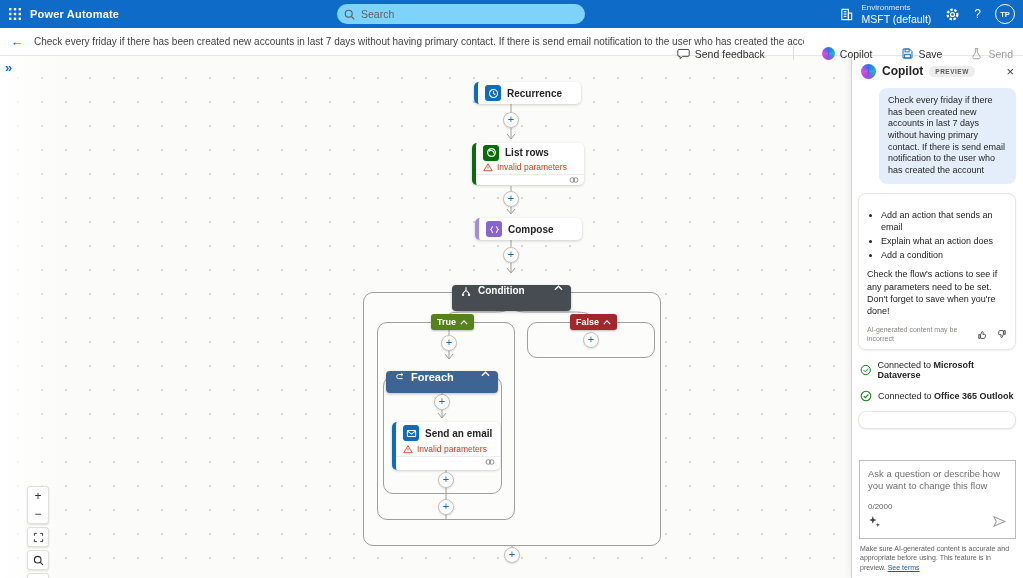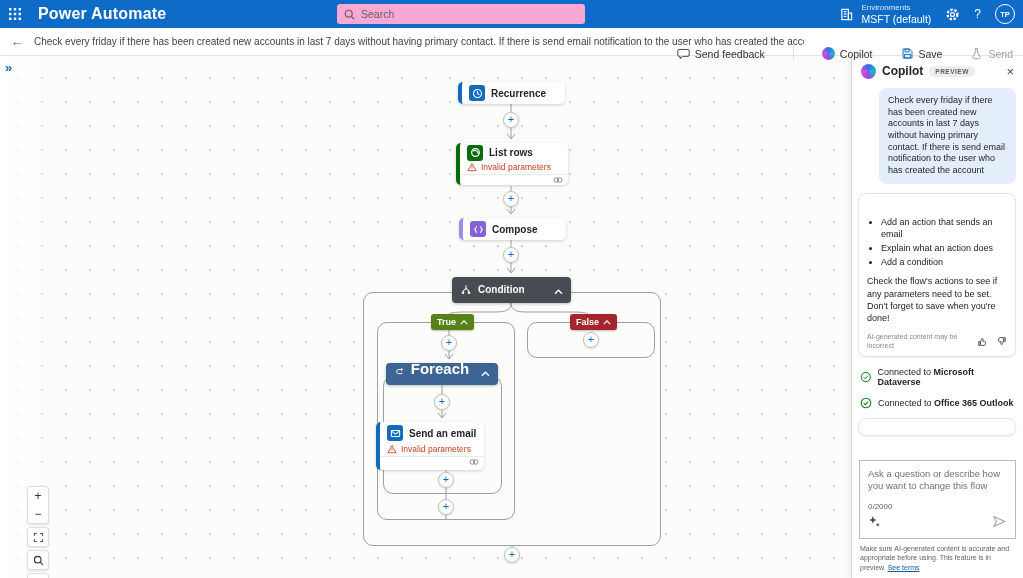--- a/index.html
+++ b/index.html
@@ -4,23 +4,23 @@
 <style>
   * { margin:0; padding:0; box-sizing:border-box; }
   html,body { width:1023px; height:578px; overflow:hidden; background:#fff;
     font-family:"Liberation Sans", sans-serif; }
   .app { position:relative; width:1023px; height:578px; background:#FAF9F8; }
 
   
   .topbar { position:absolute; left:0; top:0; width:1023px; height:28px; background:#0E6BC7;
     display:flex; align-items:center; color:#fff; z-index:30; }
   .waffle { width:30px; height:28px; display:flex; align-items:center; justify-content:center; cursor:pointer; }
-  .app-title { font-size:16px; font-weight:700; margin-left:8px; letter-spacing:.2px; }
-  .searchbox { position:absolute; left:337px; top:4px; width:248px; height:20px; background:#f9a8d4;
-    border-radius:3px; display:flex; align-items:center; padding:0 7px; gap:6px; }
+  .app-title { font-size:11px; font-weight:700; margin-left:0; letter-spacing:.2px; }
+  .searchbox { position:absolute; left:337px; top:4px; width:248px; height:20px; background:#7dd3fc;
+    border-radius:10px; display:flex; align-items:center; padding:0 7px; gap:6px; }
   .searchbox span { font-size:10.5px; color:#616161; }
   .top-right { position:absolute; right:8px; top:0; height:28px; display:flex; align-items:center; gap:14px; }
   .env { display:flex; align-items:center; gap:7px; cursor:pointer; }
   .env-lines { display:flex; flex-direction:column; line-height:1.15; }
   .env-label { font-size:8px; color:#DDEBFA; }
   .env-name { font-size:10.5px; color:#fff; }
   .help-q { font-size:12px; font-weight:400; cursor:pointer; }
   .avatar { width:20px; height:20px; border:1.4px solid #fff; border-radius:50%;
     display:flex; align-items:center; justify-content:center; font-size:7.5px; font-weight:700; cursor:pointer; }
 
@@ -47,38 +47,38 @@
 
   .scope { position:absolute; border:1px solid #A19F9D; border-radius:10px; background:#FCFCFB; }
   #scope-condition { left:363px; top:236px; width:298px; height:254px; }
   #scope-true  { left:377px; top:266px; width:138px; height:198px; }
   #scope-false { left:527px; top:266px; width:128px; height:36px; }
   #scope-foreach { left:383px; top:320px; width:119px; height:118px; }
 
   svg.wires { position:absolute; left:0; top:0; z-index:2; }
 
   .card { position:absolute; background:#fff; border-radius:5px; box-shadow:0 1px 3px rgba(0,0,0,.18);
-    z-index:4; cursor:pointer; }
+    z-index:4; cursor:pointer;margin-left:16px; }
   .card .hd { display:flex; align-items:center; gap:6px; padding:0 7px; }
   .card .ttl { font-size:10px; font-weight:700; color:#242424; }
   .nicon { width:16px; height:16px; border-radius:3px; display:flex; align-items:center; justify-content:center; flex:none; }
   .warnrow { display:flex; align-items:center; gap:4px; padding:0 7px 2px 7px;
     font-size:8.5px; color:#C43E1C; }
   .cfoot { border-top:1px solid #EDEBE9; height:11px; display:flex; align-items:center; justify-content:flex-end; padding:0 5px; }
 
   #node-recurrence { left:458px; top:26px; width:107px; height:22px; border-left:4px solid #0F6CBD; display:flex; align-items:center; }
   #node-listrows  { left:456px; top:87px; width:112px; height:42px; border-left:4px solid #0B6A0B; }
   #node-listrows .hd { height:19px; }
   #node-compose   { left:459px; top:162px; width:107px; height:22px; border-left:4px solid #A08BE5; display:flex; align-items:center; }
   #node-sendemail { left:376px; top:366px; width:108px; height:48px; border-left:4px solid #0F6CBD; }
   #node-sendemail .hd { height:22px; }
 
-  .hnode { position:absolute; border-radius:4px; color:#fff; display:flex; align-items:flex-end;
-    gap:6px; padding:8px 8px; font-size:10px; font-weight:700; z-index:5;
-    box-shadow:0 1px 3px rgba(0,0,0,.25); cursor:pointer; }
+  .hnode { position:absolute; border-radius:4px; color:#fff; display:flex; align-items:flex-start;
+    gap:6px; padding:0 8px; font-size:10px; font-weight:700; z-index:5;
+    box-shadow:0 1px 3px rgba(0,0,0,.25); cursor:pointer;margin-top:8px; }
   #node-condition { left:452px; top:221px; width:119px; height:26px; background:#474B52; }
   #node-foreach   { left:386px; top:307px; width:112px; height:22px; background:#3E6494; }
   .hsp { flex:1; }
 
   .badge { position:absolute; height:16px; border-radius:3px; color:#fff; display:flex; align-items:center;
     gap:4px; padding:0 6px; font-size:9px; font-weight:700; z-index:6; cursor:pointer;
     box-shadow:0 1px 2px rgba(0,0,0,.25); }
   #badge-true  { left:431px; top:258px; background:#55831A; }
   #badge-false { left:570px; top:258px; background:#A4262C; }
 
@@ -102,21 +102,21 @@
     background:conic-gradient(#2E6FF2,#21B5C2,#8A4DE8,#D94FD5,#2E6FF2); }
   .cp-title { font-size:12px; font-weight:700; color:#242424; }
   .cp-badge { font-size:6.5px; letter-spacing:.5px; color:#5C5C5C; background:#EDEDED;
     border-radius:8px; padding:2px 6px; font-weight:700; }
   .cp-close { margin-left:auto; font-size:13px; color:#424242; cursor:pointer; }
   .cp-scroll { flex:1; overflow:hidden; padding:2px 7px 0 6px; }
   .bubble-user { margin-left:21px; background:#E4EEFB; border-radius:8px; padding:7px 9px;
     font-size:9px; line-height:1.3; color:#242424; }
   .bubble-bot { margin-top:9px; background:#fff; border:1px solid #E8E6E4; border-radius:8px;
     box-shadow:0 1px 2px rgba(0,0,0,.07); padding:8px 8px 5px 8px; font-size:9px; line-height:1.35; color:#242424; }
-  .bubble-bot ul { margin:14px 0 7px 14px; }
+  .bubble-bot ul { margin:7px 0 7px 14px; }
   .bubble-bot li { margin-bottom:2px; }
   .ai-note { display:flex; align-items:center; margin-top:8px; font-size:7px; color:#8A8886; }
   .ai-note .sp { flex:1; }
   .thumb { cursor:pointer; margin-left:8px; display:flex; }
   .conn-row { display:flex; align-items:center; gap:6px; margin:10px 2px 0 2px; font-size:9px; color:#242424; }
   .setup-card { margin-top:9px; background:#fff; border:1px solid #E8E6E4; border-radius:8px;
     box-shadow:0 1px 2px rgba(0,0,0,.07); padding:8px; font-size:9px; color:#242424; line-height:1.3; }
   .composer { flex:none; margin:6px 7px 0 7px; border:1px solid #BDBBB9; border-radius:0; padding:7px 8px 6px 8px; }
   .composer .ph { font-size:9.5px; color:#707070; line-height:1.3; cursor:text; }
   .composer .cnt { font-size:8px; color:#616161; margin-top:9px; }
@@ -320,21 +320,21 @@
           <path d="M1,5 L5,1 L9,5"></path>
         </svg>
     </div>
     <div class="badge" id="badge-false">
       <span>False</span>
       <svg width="8" height="5" viewBox="0 0 10 6" fill="none" stroke="#fff" stroke-width="1.5">
           <path d="M1,5 L5,1 L9,5"></path>
         </svg>
     </div>
 
-    <div class="hnode" id="node-foreach" style="font-size:15px;">
+    <div class="hnode" id="node-foreach" style="font-size:11px;">
       <svg width="11" height="11" viewBox="0 0 14 14" fill="none" stroke="#fff" stroke-width="1.2">
         <path d="M11,4.5 H6 a2.6,2.6 0 0 0 0,5.2 h5"></path>
           <path d="M9.2,2.6 L11.3,4.5 L9.2,6.4"></path>
       </svg>
       <span>Foreach</span>
       <span class="hsp"></span>
       <svg width="9" height="6" viewBox="0 0 10 6" fill="none" stroke="#fff" stroke-width="1.4">
           <path d="M1,5 L5,1 L9,5"></path>
         </svg>
     </div>

